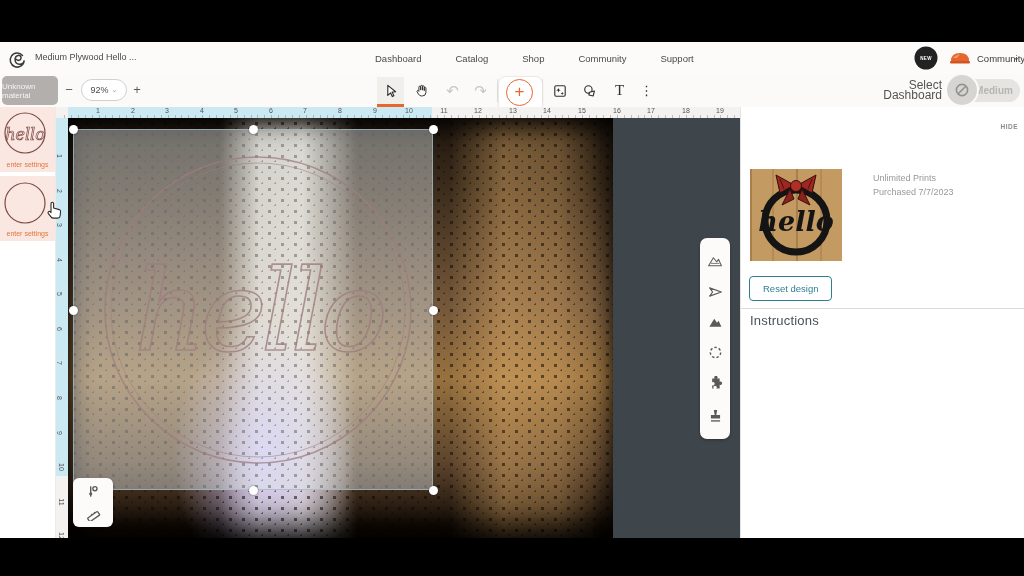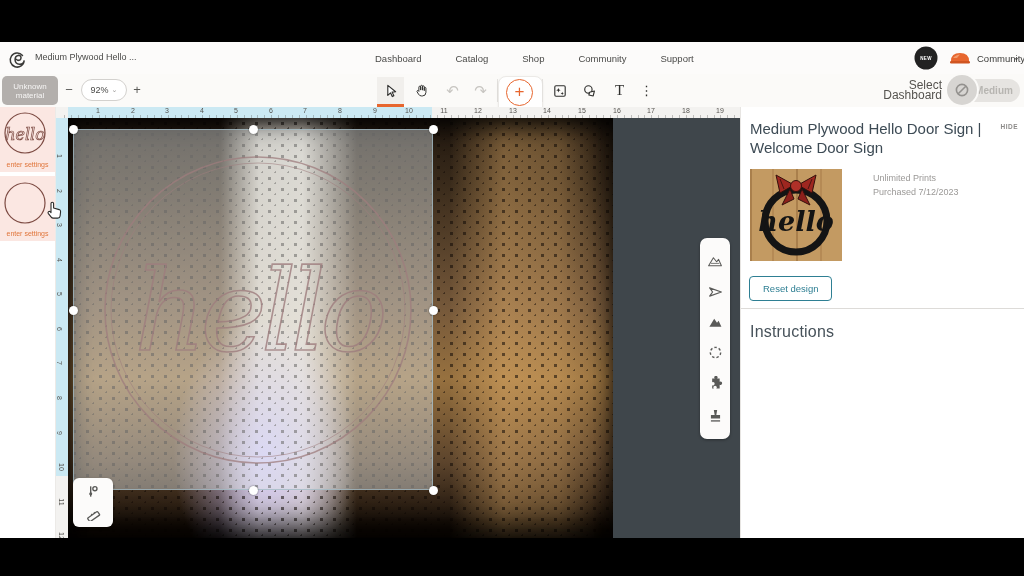--- a/index.html
+++ b/index.html
@@ -19,21 +19,21 @@
             align-items:center;justify-content:center;letter-spacing:.3px;
             box-shadow:0 0 0 1.5px #222, 0 0 0 2.5px #fcfbfa;}
   .gf-printer{position:absolute;left:948px;top:7px;}
   .account{position:absolute;left:977px;top:11px;font-size:9.5px;color:#3a3a38;}
   .acct-chev{position:absolute;left:1013px;top:11px;font-size:8px;color:#3a3a38;}
 
   
   .toolbar{position:absolute;left:0;top:32px;width:1024px;height:33px;background:#fbfaf8;
            border-bottom:1px solid #e9e7e4;}
   .material-btn{position:absolute;left:2px;top:2px;width:56px;height:29px;background:#b3afac;
-                border-radius:5px;color:#f6f5f4;font-size:8px;text-align:center;
+                border-radius:5px;color:#f6f5f4;font-size:8px;
                 display:flex;align-items:center;justify-content:center;line-height:9px;cursor:pointer;}
   .zoom-out{position:absolute;left:62px;top:8px;width:14px;text-align:center;font-size:13px;color:#5a5a58;cursor:pointer;}
   .zoom-pill{position:absolute;left:81px;top:5px;width:44px;height:20px;border:1px solid #d3d1ce;
              border-radius:11px;background:#fff;font-size:9px;color:#4a4a48;display:flex;
              align-items:center;justify-content:center;gap:3px;cursor:pointer;}
   .zoom-pill .chev{font-size:7px;color:#9a9896;}
   .zoom-in{position:absolute;left:130px;top:8px;width:14px;text-align:center;font-size:13px;color:#5a5a58;cursor:pointer;}
   .tool{position:absolute;top:3px;width:27px;height:27px;display:flex;align-items:center;
         justify-content:center;cursor:pointer;color:#2f2f2d;}
   .tool.disabled{color:#c7c5c1;}
@@ -104,21 +104,21 @@
   
   .details{position:absolute;left:740px;top:65px;width:284px;height:431px;background:#fff;border-left:1px solid #e7e5e2;}
   .hide-btn{position:absolute;right:7px;top:16px;font-size:6.5px;font-weight:bold;color:#8c8a88;
             letter-spacing:.5px;cursor:pointer;}
   .d-title{position:absolute;left:9px;top:12px;width:252px;font-size:15px;line-height:19px;color:#3d4b55;}
   .thumb{position:absolute;left:9px;top:62px;width:92px;height:92px;overflow:hidden;}
   .d-meta{position:absolute;left:112px;top:64px;font-size:9px;line-height:14px;color:#9b9997;margin-left:20px;}
   .reset-btn{position:absolute;left:8px;top:169px;padding:6px 13px;border:1.5px solid #2e7f93;
              border-radius:4px;background:#fff;color:#2e7f93;font-size:9.5px;cursor:pointer;}
   .d-divider{position:absolute;left:0;top:201px;width:284px;height:1px;background:#dddbd8;}
-  .instr-h{position:absolute;left:9px;top:216px;font-size:16px;color:#47525a;letter-spacing:.2px;}
+  .instr-h{position:absolute;left:9px;top:206px;font-size:13px;color:#47525a;letter-spacing:.2px;}
   .instr-empty{position:absolute;left:0;top:245px;width:284px;text-align:center;font-size:16.5px;color:#c9cdcb;}
 
   svg{display:block;}
 </style>
 </head>
 <body>
 
 <div id="screen">
   <div id="app">
 
@@ -330,21 +330,20 @@
         </span>
       </div>
     </div>
 
     <svg class="cursor-hand" style="position:absolute;left:45px;top:158px;z-index:60" width="18" height="20" viewBox="0 0 18 20">
       <path d="M6 9 V3.6 a1.3 1.3 0 0 1 2.6 0 V8 l5.6 1.6 a2 2 0 0 1 1.4 2 l-.5 4.4 a2.4 2.4 0 0 1 -2.4 2.1 H8.2 a2.6 2.6 0 0 1 -2 -1 L3.2 13.3 a1.3 1.3 0 0 1 2 -1.6 l.8.9 Z" fill="#fff" stroke="#2a2a28" stroke-width="1.1" stroke-linejoin="round"></path>
     </svg>
 
     <div class="details">
       <span class="hide-btn">HIDE</span>
-      <div class="d-title">Medium Plywood Hello Door Sign | Welcome Door Sign</div>
 
       <svg class="thumb" viewBox="0 0 92 92">
         <rect width="92" height="92" fill="#c39a62"></rect>
         <rect x="0" width="2" height="92" fill="#a97f4c"></rect>
           <rect x="22" width="2" height="92" fill="#b58a55"></rect>
         <rect x="46" width="2" height="92" fill="#a97f4c"></rect>
           <rect x="70" width="2" height="92" fill="#b58a55"></rect>
         <circle cx="46" cy="52" r="31" fill="none" stroke="#141414" stroke-width="7"></circle>
         <text x="46" y="62" text-anchor="middle" font-family="DejaVu Serif, serif" font-style="italic" font-weight="bold" font-size="27" fill="#141414">hello</text>
         <g>
@@ -353,21 +352,21 @@
           <path d="M40 20 L32 36 L44 30 Z" fill="#8c201b" stroke="#33100c" stroke-width="1"></path>
           <path d="M52 20 L60 36 L48 30 Z" fill="#8c201b" stroke="#33100c" stroke-width="1"></path>
           <circle cx="46" cy="17" r="5.5" fill="#b03028" stroke="#33100c" stroke-width="1"></circle>
           <line x1="30" y1="10" x2="34" y2="20" stroke="#33100c" stroke-width="0.8"></line>
           <line x1="62" y1="10" x2="58" y2="20" stroke="#33100c" stroke-width="0.8"></line>
         </g>
       </svg>
 
       <div class="d-meta">
         <div>Unlimited Prints</div>
-        <div>Purchased 7/12/2023</div>
+        <div>Purchased 7/7/2023</div>
       </div>
 
       <button class="reset-btn">Reset design</button>
       <div class="d-divider"></div>
       <div class="instr-h">Instructions</div>
     </div>
 
   </div>
 </div>
 

